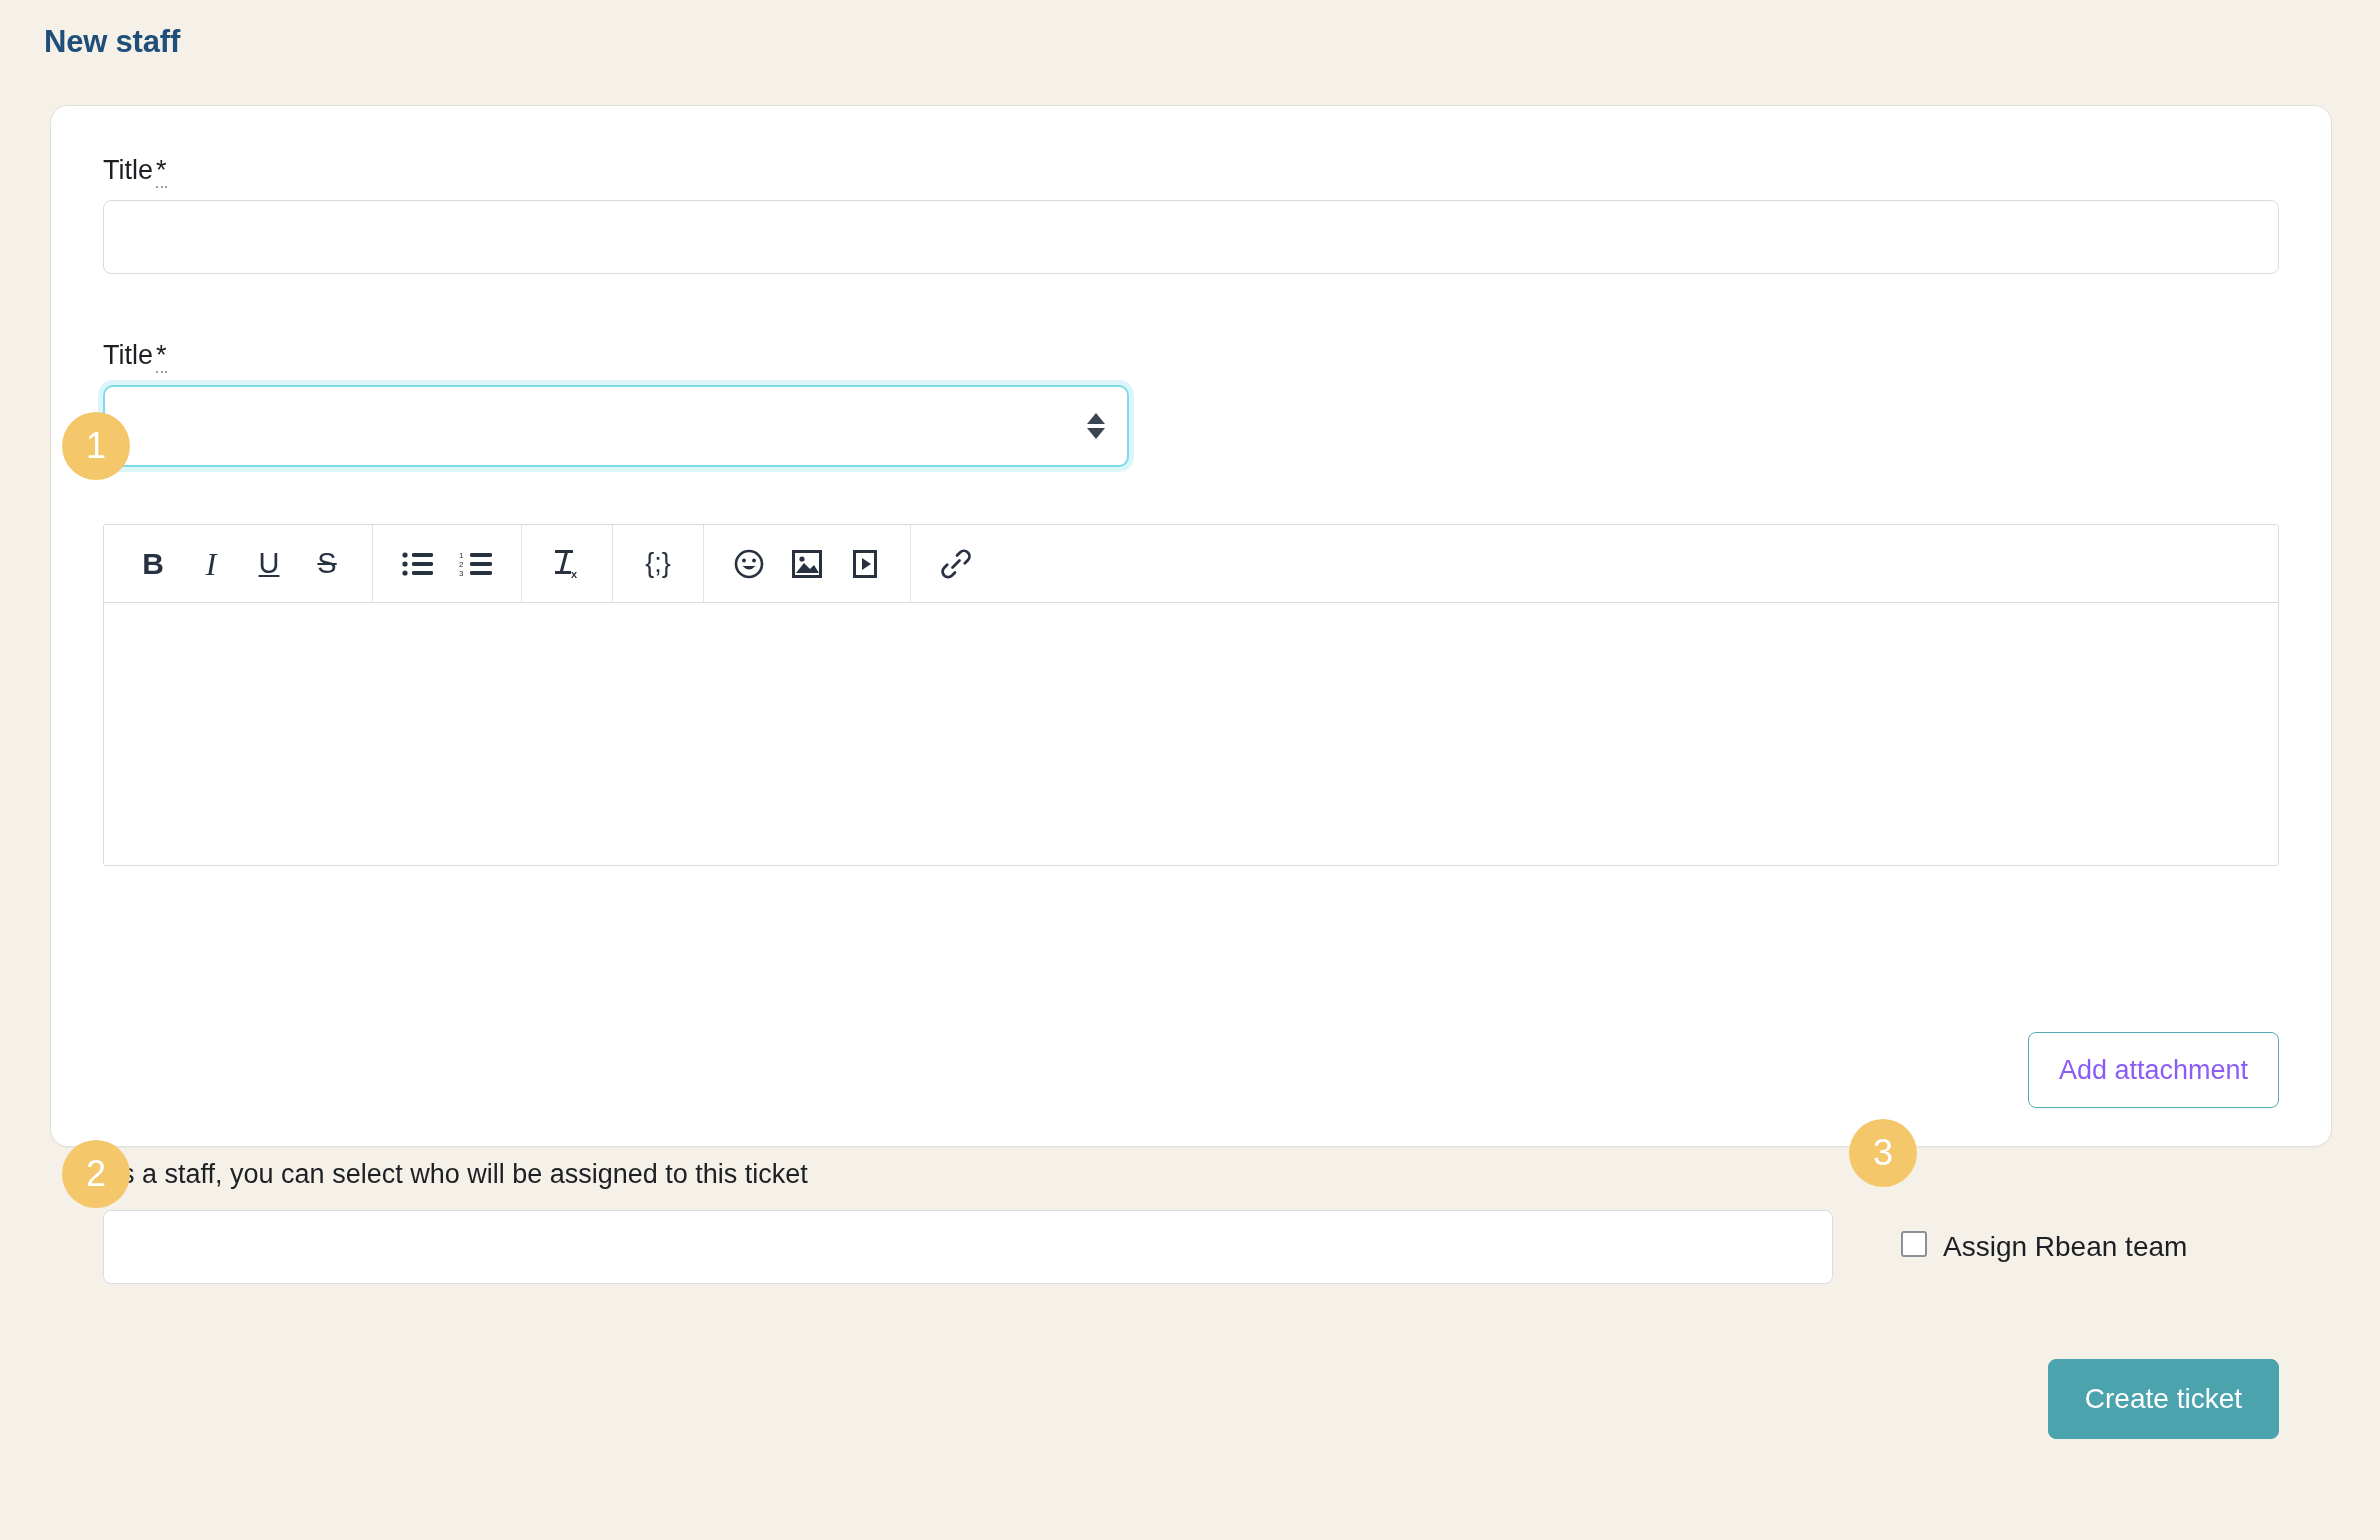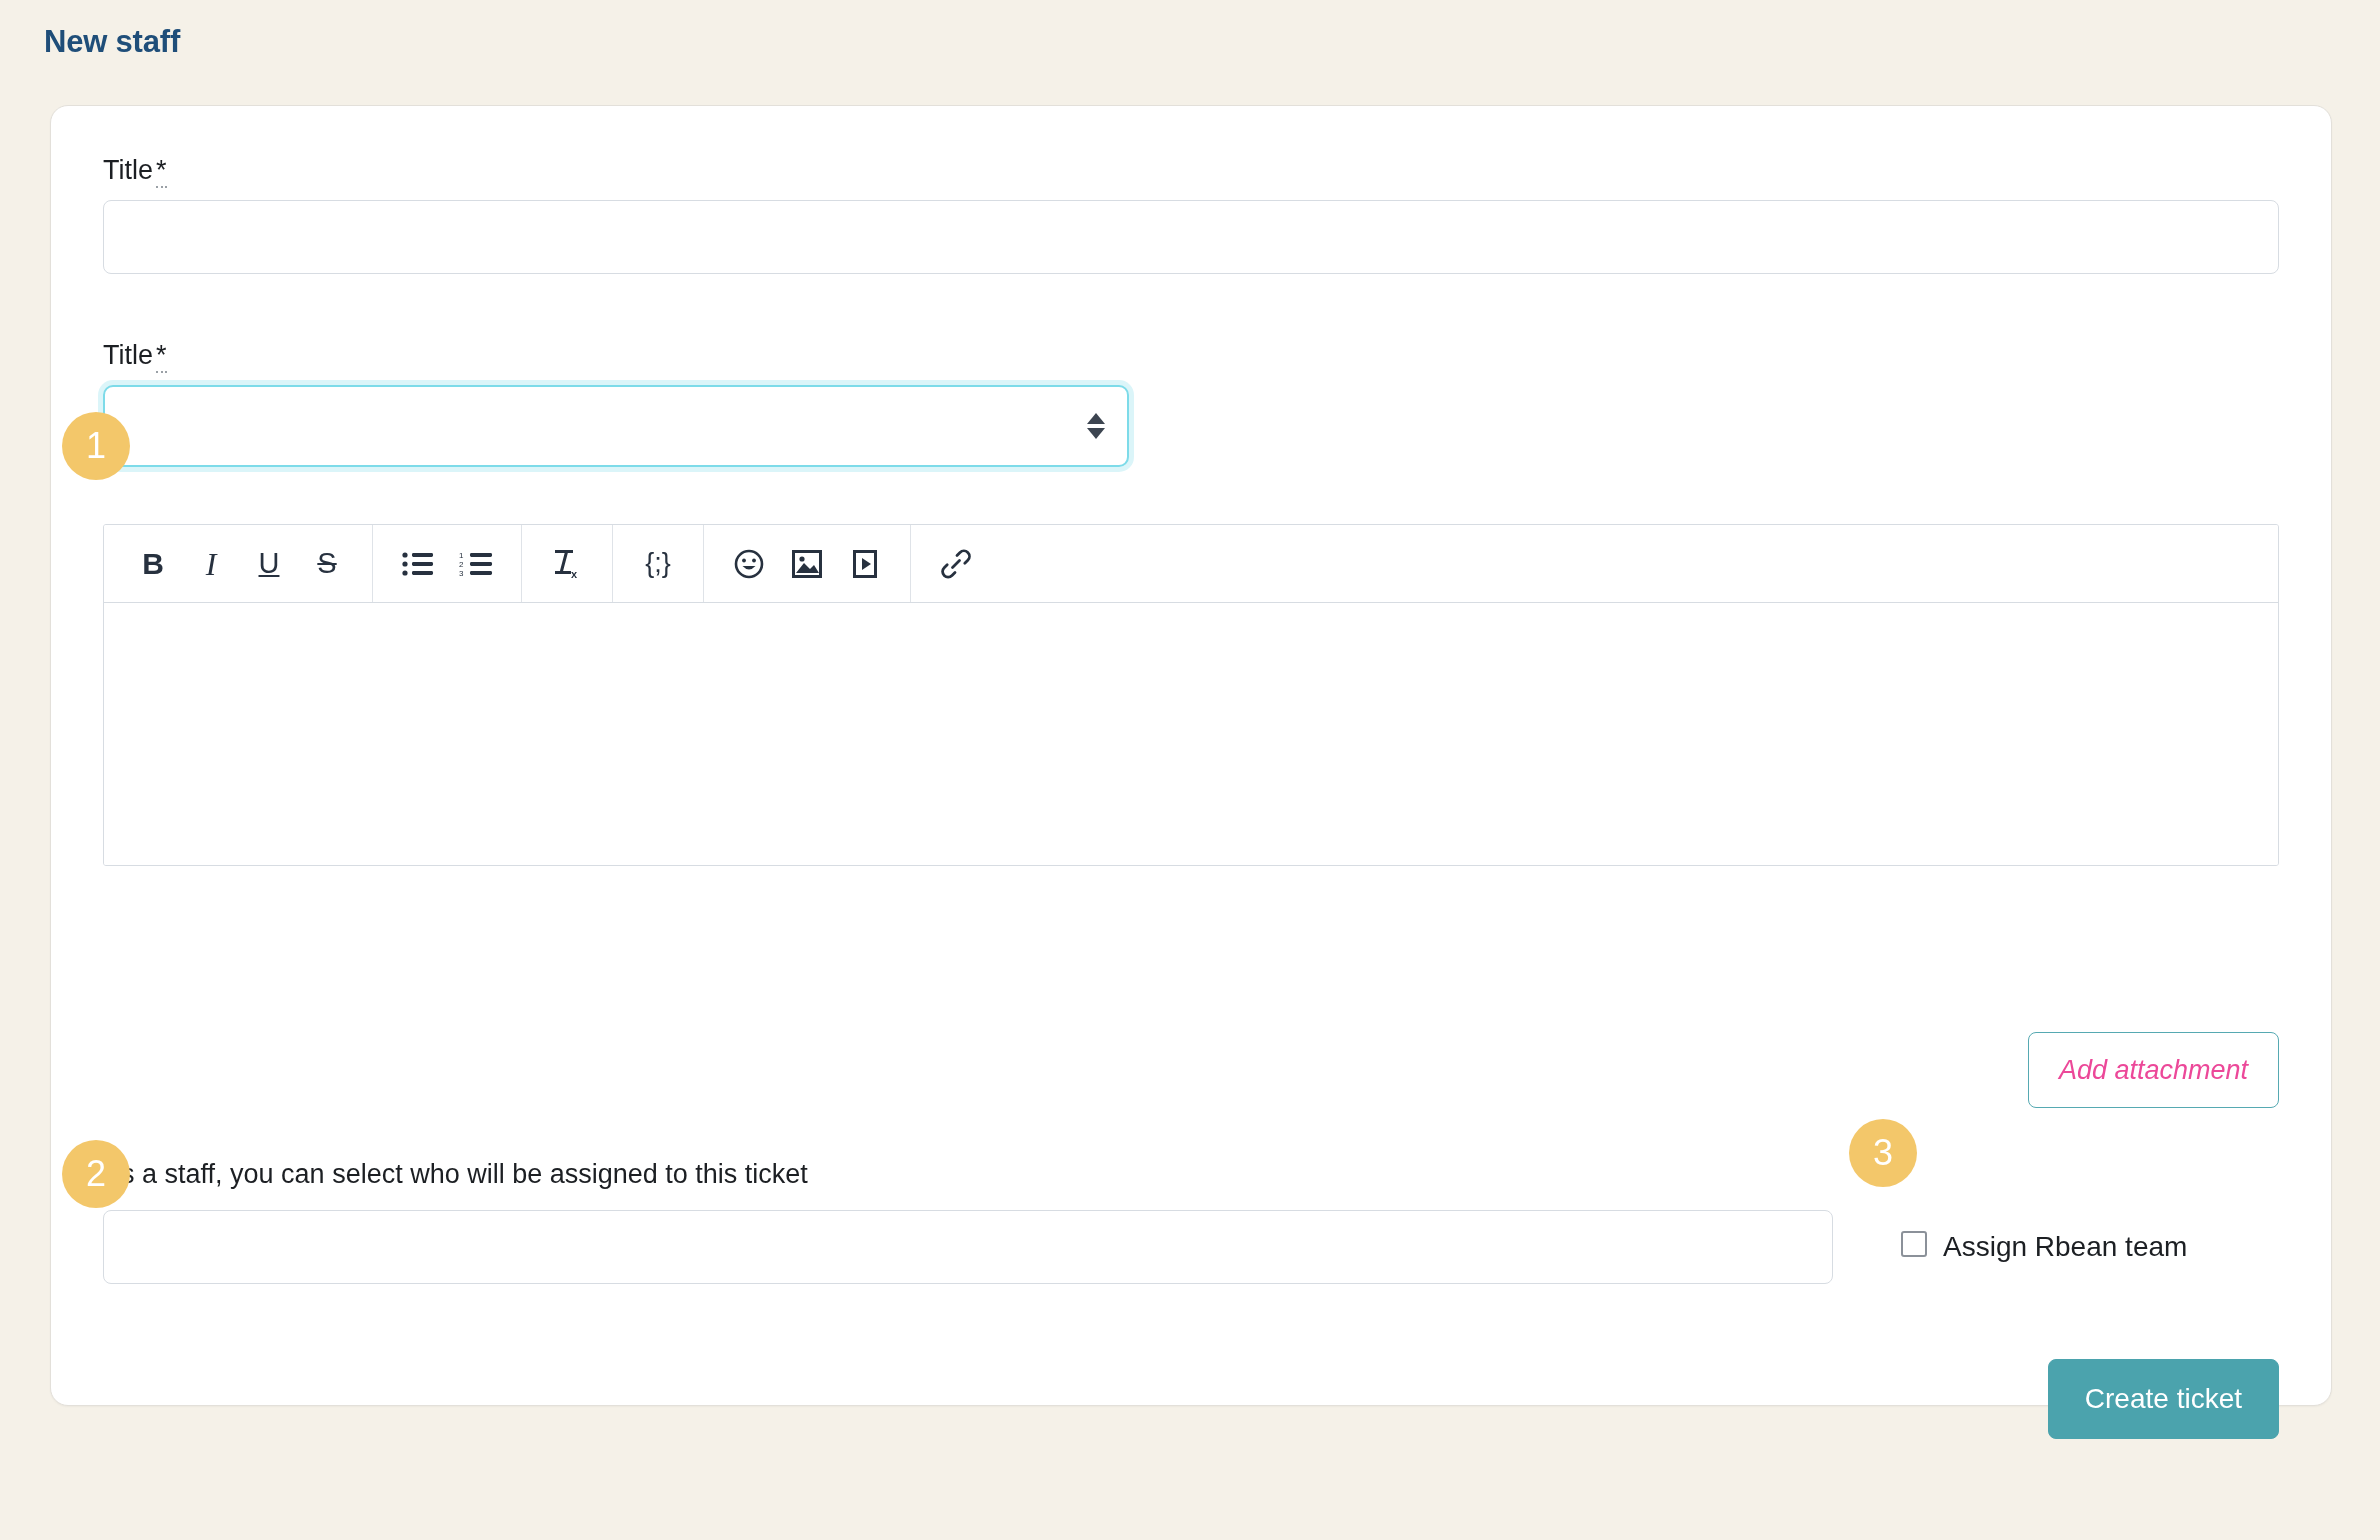--- a/index.html
+++ b/index.html
@@ -23,21 +23,21 @@
     font-weight: bold;
     color: #1f4e79;
     letter-spacing: -0.2px;
   }
 
   .card {
     position: absolute;
     left: 50px;
     top: 105px;
     width: 2282px;
-    height: 1301px;
+    height: 1042px;
     background: #ffffff;
     border: 1px solid #e3e0da;
     border-radius: 18px;
     box-shadow: 0 1px 2px rgba(0,0,0,0.04);
   }
 
   .card-inner {
     position: absolute;
     left: 52px;
     top: 48px;
@@ -172,27 +172,26 @@
     position: absolute;
     right: 0;
     top: 878px;
   }
   .btn-outline {
     height: 76px;
     padding: 0 30px;
     background: #ffffff;
     border: 1px solid #56a9b2;
     border-radius: 8px;
-    color: #ec4899;
+    color: #8b5cf6;
     font-size: 27px;
     font-family: "Liberation Sans", sans-serif;
     cursor: pointer;
     line-height: 74px;
     display: inline-block;
-    font-style: italic;
   }
 
   
   .row-staff { position: absolute; left: 0; top: 1005px; right: 0; }
   .staff-hint {
     font-size: 27px;
     color: #1c1f23;
     margin-bottom: 20px;
     display: block;
   }

